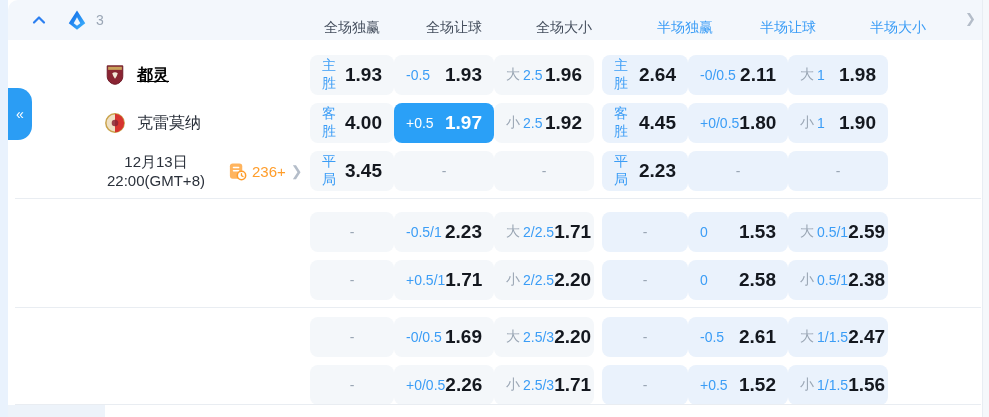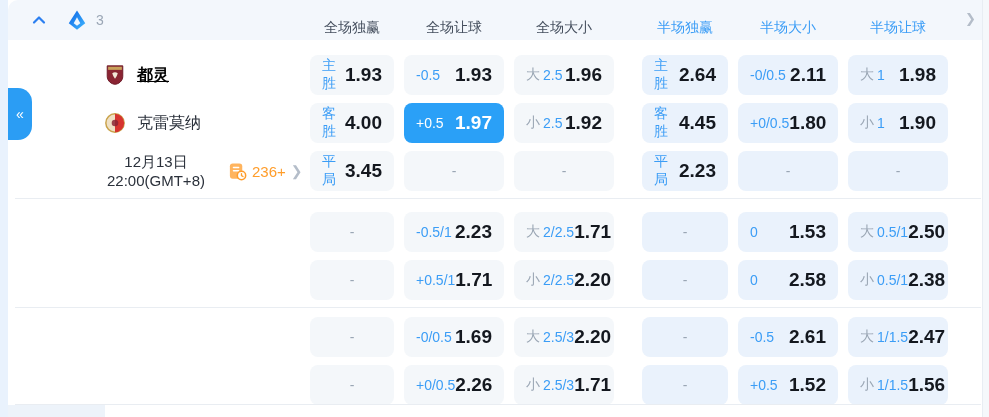--- a/index.html
+++ b/index.html
@@ -50,21 +50,21 @@
   }
   .markets-link{position:absolute;left:228px;top:151px;height:40px;display:flex;align-items:center;gap:5px;cursor:pointer;}
   .markets-count{color:#ff9d2b;font-size:15px;}
   .markets-arrow{color:#b4bdc9;font-size:14px;}
 
   
   .odds-area{position:absolute;left:310px;top:55px;}
   .odds-group + .odds-group{margin-top:21px;}
   .odds-group:nth-of-type(3){margin-top:17px;}
   .odds-row{
-    display:grid;grid-template-columns:84px 100px 100px 8px 86px 100px 100px;column-gap:10px;
+    display:grid;grid-template-columns:84px 100px 100px 8px 86px 100px 100px;
     height:40px;margin-bottom:8px;
   }
   .odds-row:last-child{margin-bottom:0;}
   .cell{
     border-radius:8px;height:40px;box-sizing:border-box;
     display:flex;align-items:center;justify-content:space-between;
     padding:0 12px;font-size:14px;cursor:pointer;
   }
   .c-full{background:#f4f7fa;}
   .c-half{background:#eaf2fc;}
@@ -107,22 +107,22 @@
     </svg>
   </span>
   <span class="league-count">3</span>
 
   <div class="header-grid">
     <span class="hcol-full">全场独赢</span>
     <span class="hcol-full">全场让球</span>
     <span class="hcol-full">全场大小</span>
     <span></span>
     <span class="hcol-half">半场独赢</span>
+    <span class="hcol-half">半场让球</span>
     <span class="hcol-half">半场大小</span>
-    <span class="hcol-half">半场让球</span>
   </div>
 
   <span class="more-arrow">❯</span>
 </div>
 
 <div class="side-toggle">
   <span>«</span>
 </div>
 
 <div class="team-row home">
@@ -298,21 +298,21 @@
           <span class="cell-left">
             <span class="lab">0</span>
           </span>
           <b class="odd">1.53</b>
         </div>
         <div class="cell c-half">
           <span class="cell-left">
             <span class="pre">大</span>
             <span class="lab">0.5/1</span>
           </span>
-          <b class="odd">2.50</b>
+          <b class="odd">2.59</b>
         </div>
       </div>
       <div class="odds-row">
         <div class="cell c-full empty">
           <span class="dash">-</span>
         </div>
         <div class="cell c-full">
           <span class="cell-left">
             <span class="lab">+0.5/1</span>
           </span>

